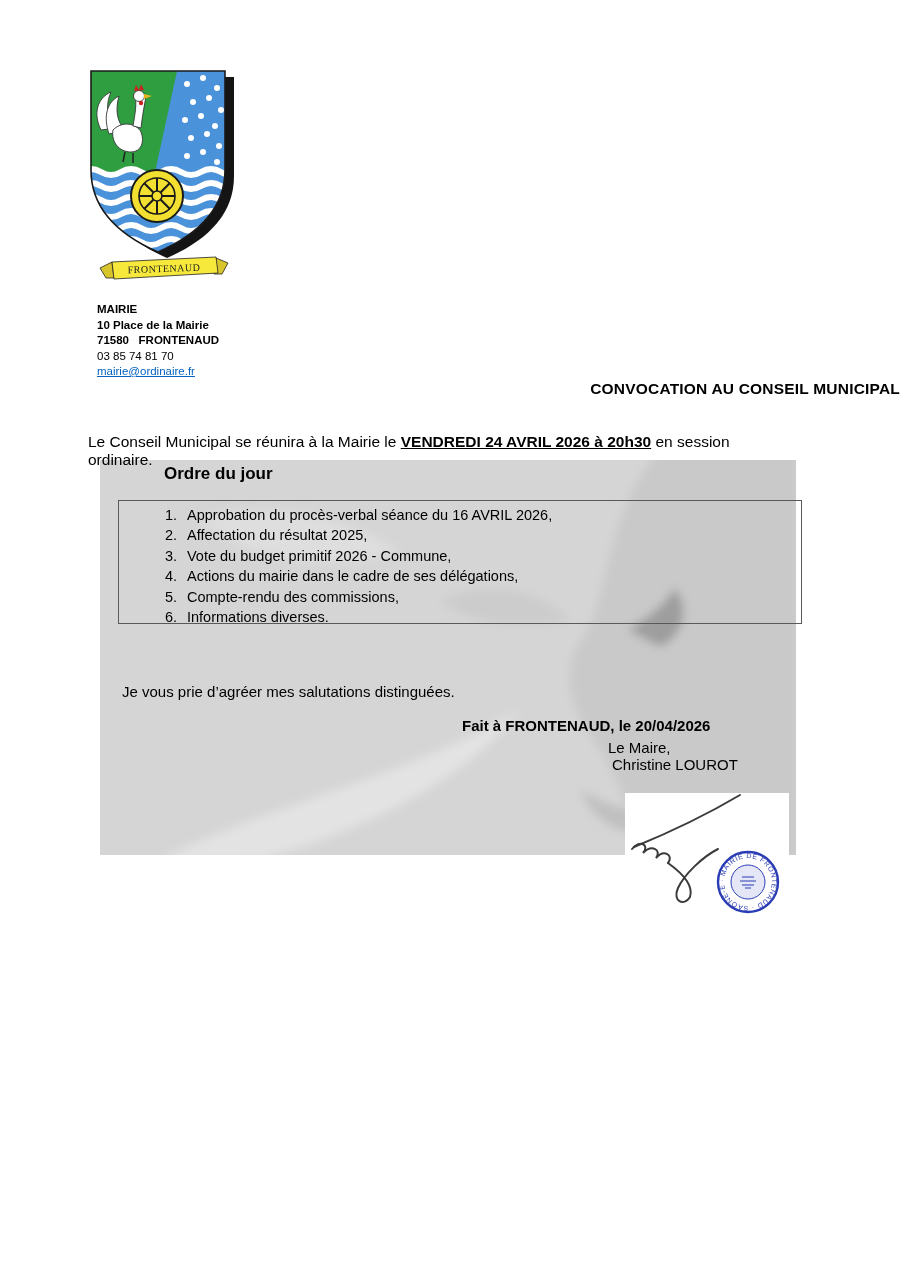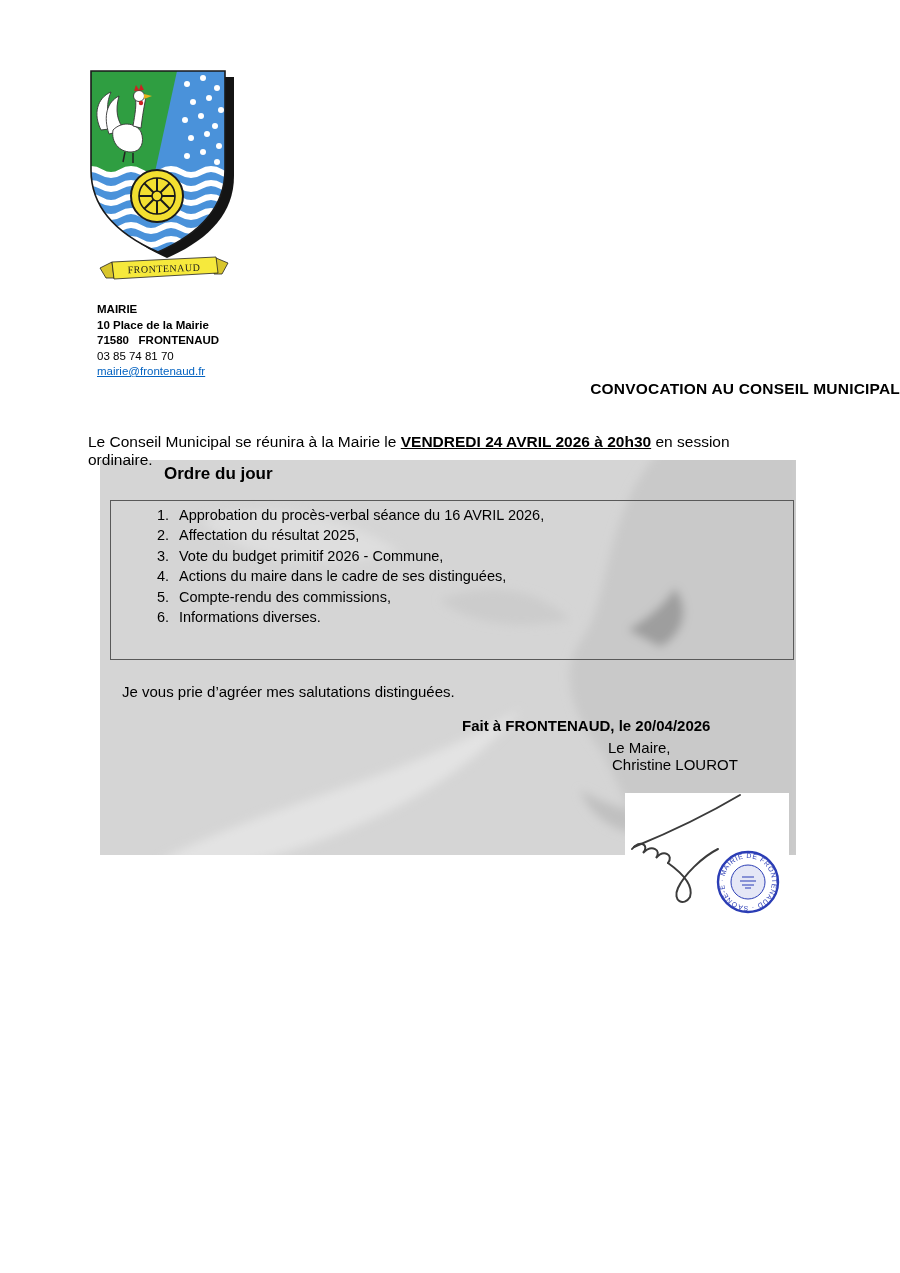--- a/index.html
+++ b/index.html
@@ -19,21 +19,21 @@
 
   
   .doc-title { position:absolute; left:0; top:380px; width:100%; padding-left:116px;
                text-align:right; font-size:15.5px; font-weight:bold; letter-spacing:.2px; }
 
   
   .gray-area { position:absolute; left:100px; top:460px; width:696px; height:395px; background:#d5d5d5; }
   .gray-area .wm { position:absolute; left:0; top:0; width:100%; height:100%; }
   .agenda-heading { position:absolute; left:64px; right:0; top:4px; text-align:left;
                     font-size:17px; font-weight:bold; }
-  .agenda-box { position:absolute; left:10px; top:40px; width:684px; height:160px;
+  .agenda-box { position:absolute; left:18px; top:40px; width:684px; height:124px;
                 border:1px solid #595959; overflow:hidden; }
   .agenda-box ol { margin:4px 0 0 0; padding-left:62px; font-size:14.5px; line-height:20.4px; }
   .agenda-box li { padding-left:6px; }
 
   
   .intro { position:absolute; left:88px; top:433px; width:695px; font-size:15.5px; line-height:18px; }
   .bu { font-weight:bold; text-decoration:underline; }
 
   
   .line-thanks     { position:absolute; left:122px; top:652px; font-size:15px; }
@@ -127,21 +127,21 @@
       <path d="M14,8 L118,3 L120,19 L16,25 Z" fill="#f6e93c" stroke="#222" stroke-width="0.8"></path>
       <text x="66" y="18" text-anchor="middle" font-size="10" letter-spacing="0.5" font-family="Liberation Serif, serif" fill="#1a1a1a" transform="rotate(-2 66 15)">FRONTENAUD</text>
     </svg>
   </div>
 
   <div class="address-block">
     <div class="b">MAIRIE</div>
     <div class="b">10 Place de la Mairie</div>
     <div class="b">71580   FRONTENAUD</div>
     <div>03 85 74 81 70</div>
-    <a class="email">mairie@frontenaud.fr</a>
+    <a class="email">mairie@ordinaire.fr</a>
   </div>
 
   <div class="doc-title">CONVOCATION AU CONSEIL MUNICIPAL</div>
 
   <div class="gray-area">
     <svg class="wm" viewBox="0 0 696 395" preserveAspectRatio="none">
       <filter id="wblur">
           <feGaussianBlur stdDeviation="5"></feGaussianBlur>
         </filter>
       <g filter="url(#wblur)">
@@ -152,21 +152,21 @@
         <path d="M480,330 C520,352 560,360 600,355 C560,386 500,380 480,330 Z" fill="#c0c0c0"></path>
         <path d="M340,140 C390,120 440,130 470,160 C420,170 370,165 340,140 Z" fill="#cccccc"></path>
       </g>
     </svg>
     <div class="agenda-heading">Ordre du jour</div>
     <div class="agenda-box">
       <ol>
         <li>Approbation du procès-verbal séance du 16 AVRIL 2026,</li>
         <li>Affectation du résultat 2025,</li>
         <li>Vote du budget primitif 2026 - Commune,</li>
-        <li>Actions du maire dans le cadre de ses distinguées,</li>
+        <li>Actions du mairie dans le cadre de ses délégations,</li>
         <li>Compte-rendu des commissions,</li>
         <li>Informations diverses.</li>
       </ol>
     </div>
   </div>
 
   <p class="intro">
     <span>Le Conseil Municipal se réunira à la Mairie le </span><span class="bu">VENDREDI 24 AVRIL 2026 à 20h30</span><span> en session ordinaire.</span>
   </p>
 

